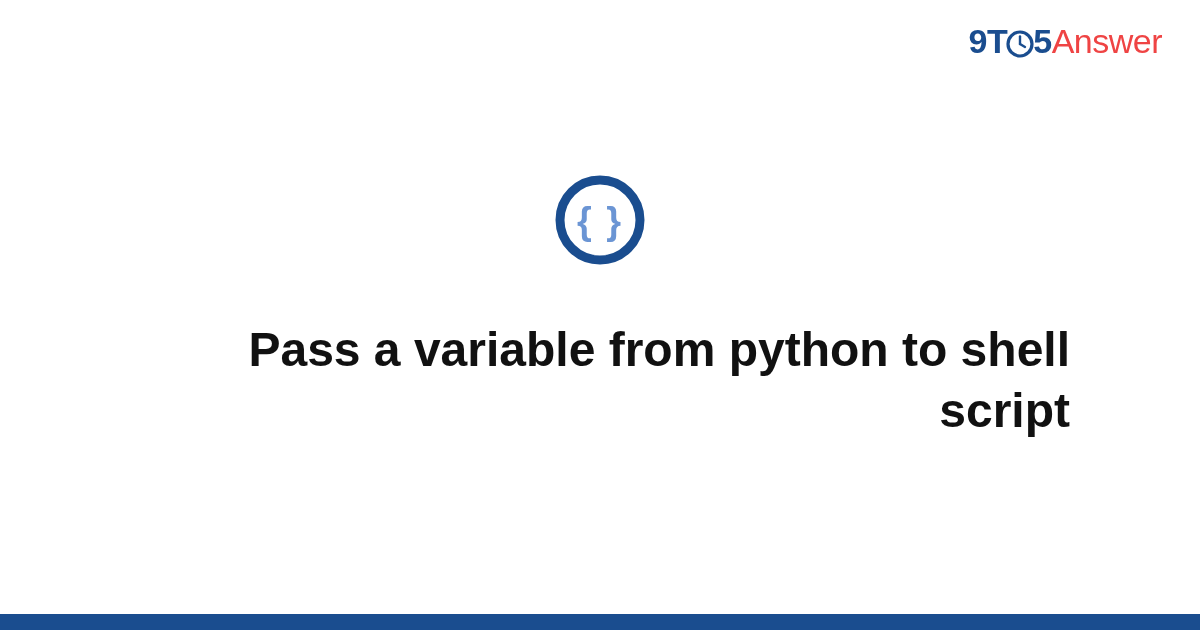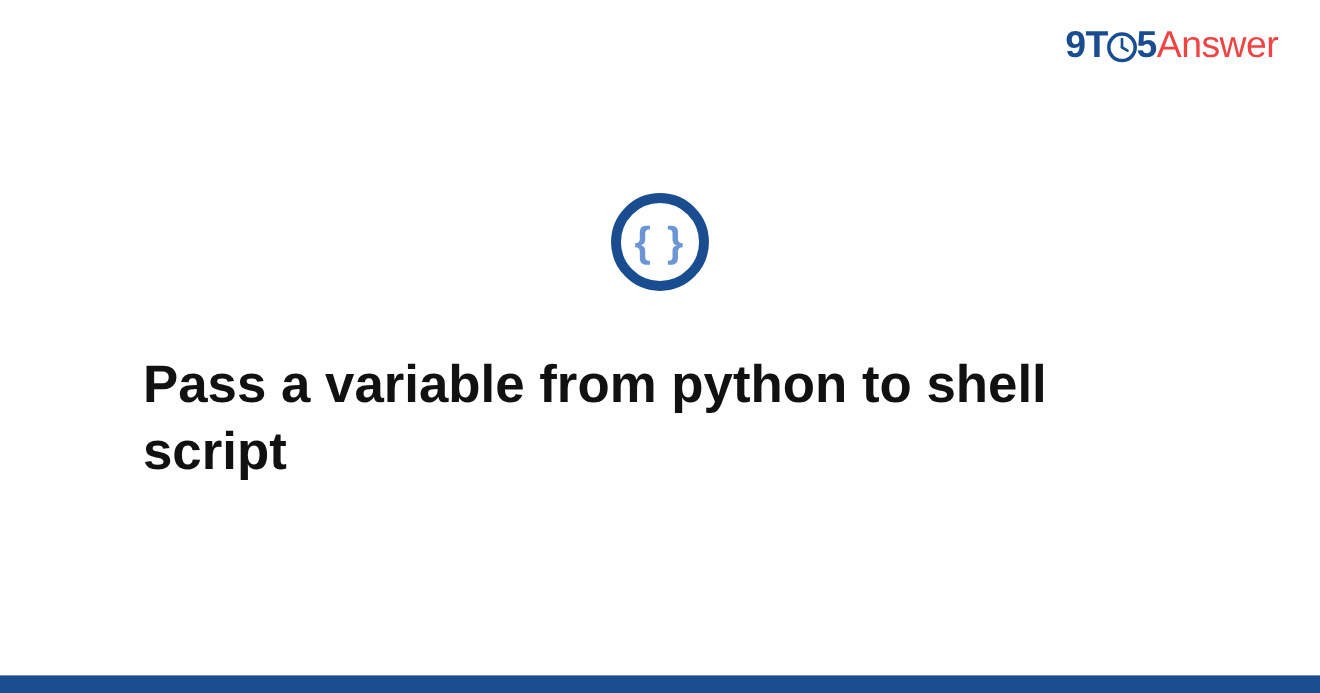--- a/index.html
+++ b/index.html
@@ -44,21 +44,21 @@
       padding: 0 60px;
     }
     .topic-icon {
       width: 94px;
       height: 94px;
       margin-bottom: 52px;
     }
     .topic-icon svg { display: block; }
 
     .question-title {
-      text-align: left;
+      text-align: right;
       font-size: 48px;
       font-weight: 700;
       color: #111111;
       line-height: 1.28;
       max-width: 940px;
     }
 
     .bottom-bar {
       position: absolute;
       bottom: 0; left: 0; right: 0;

